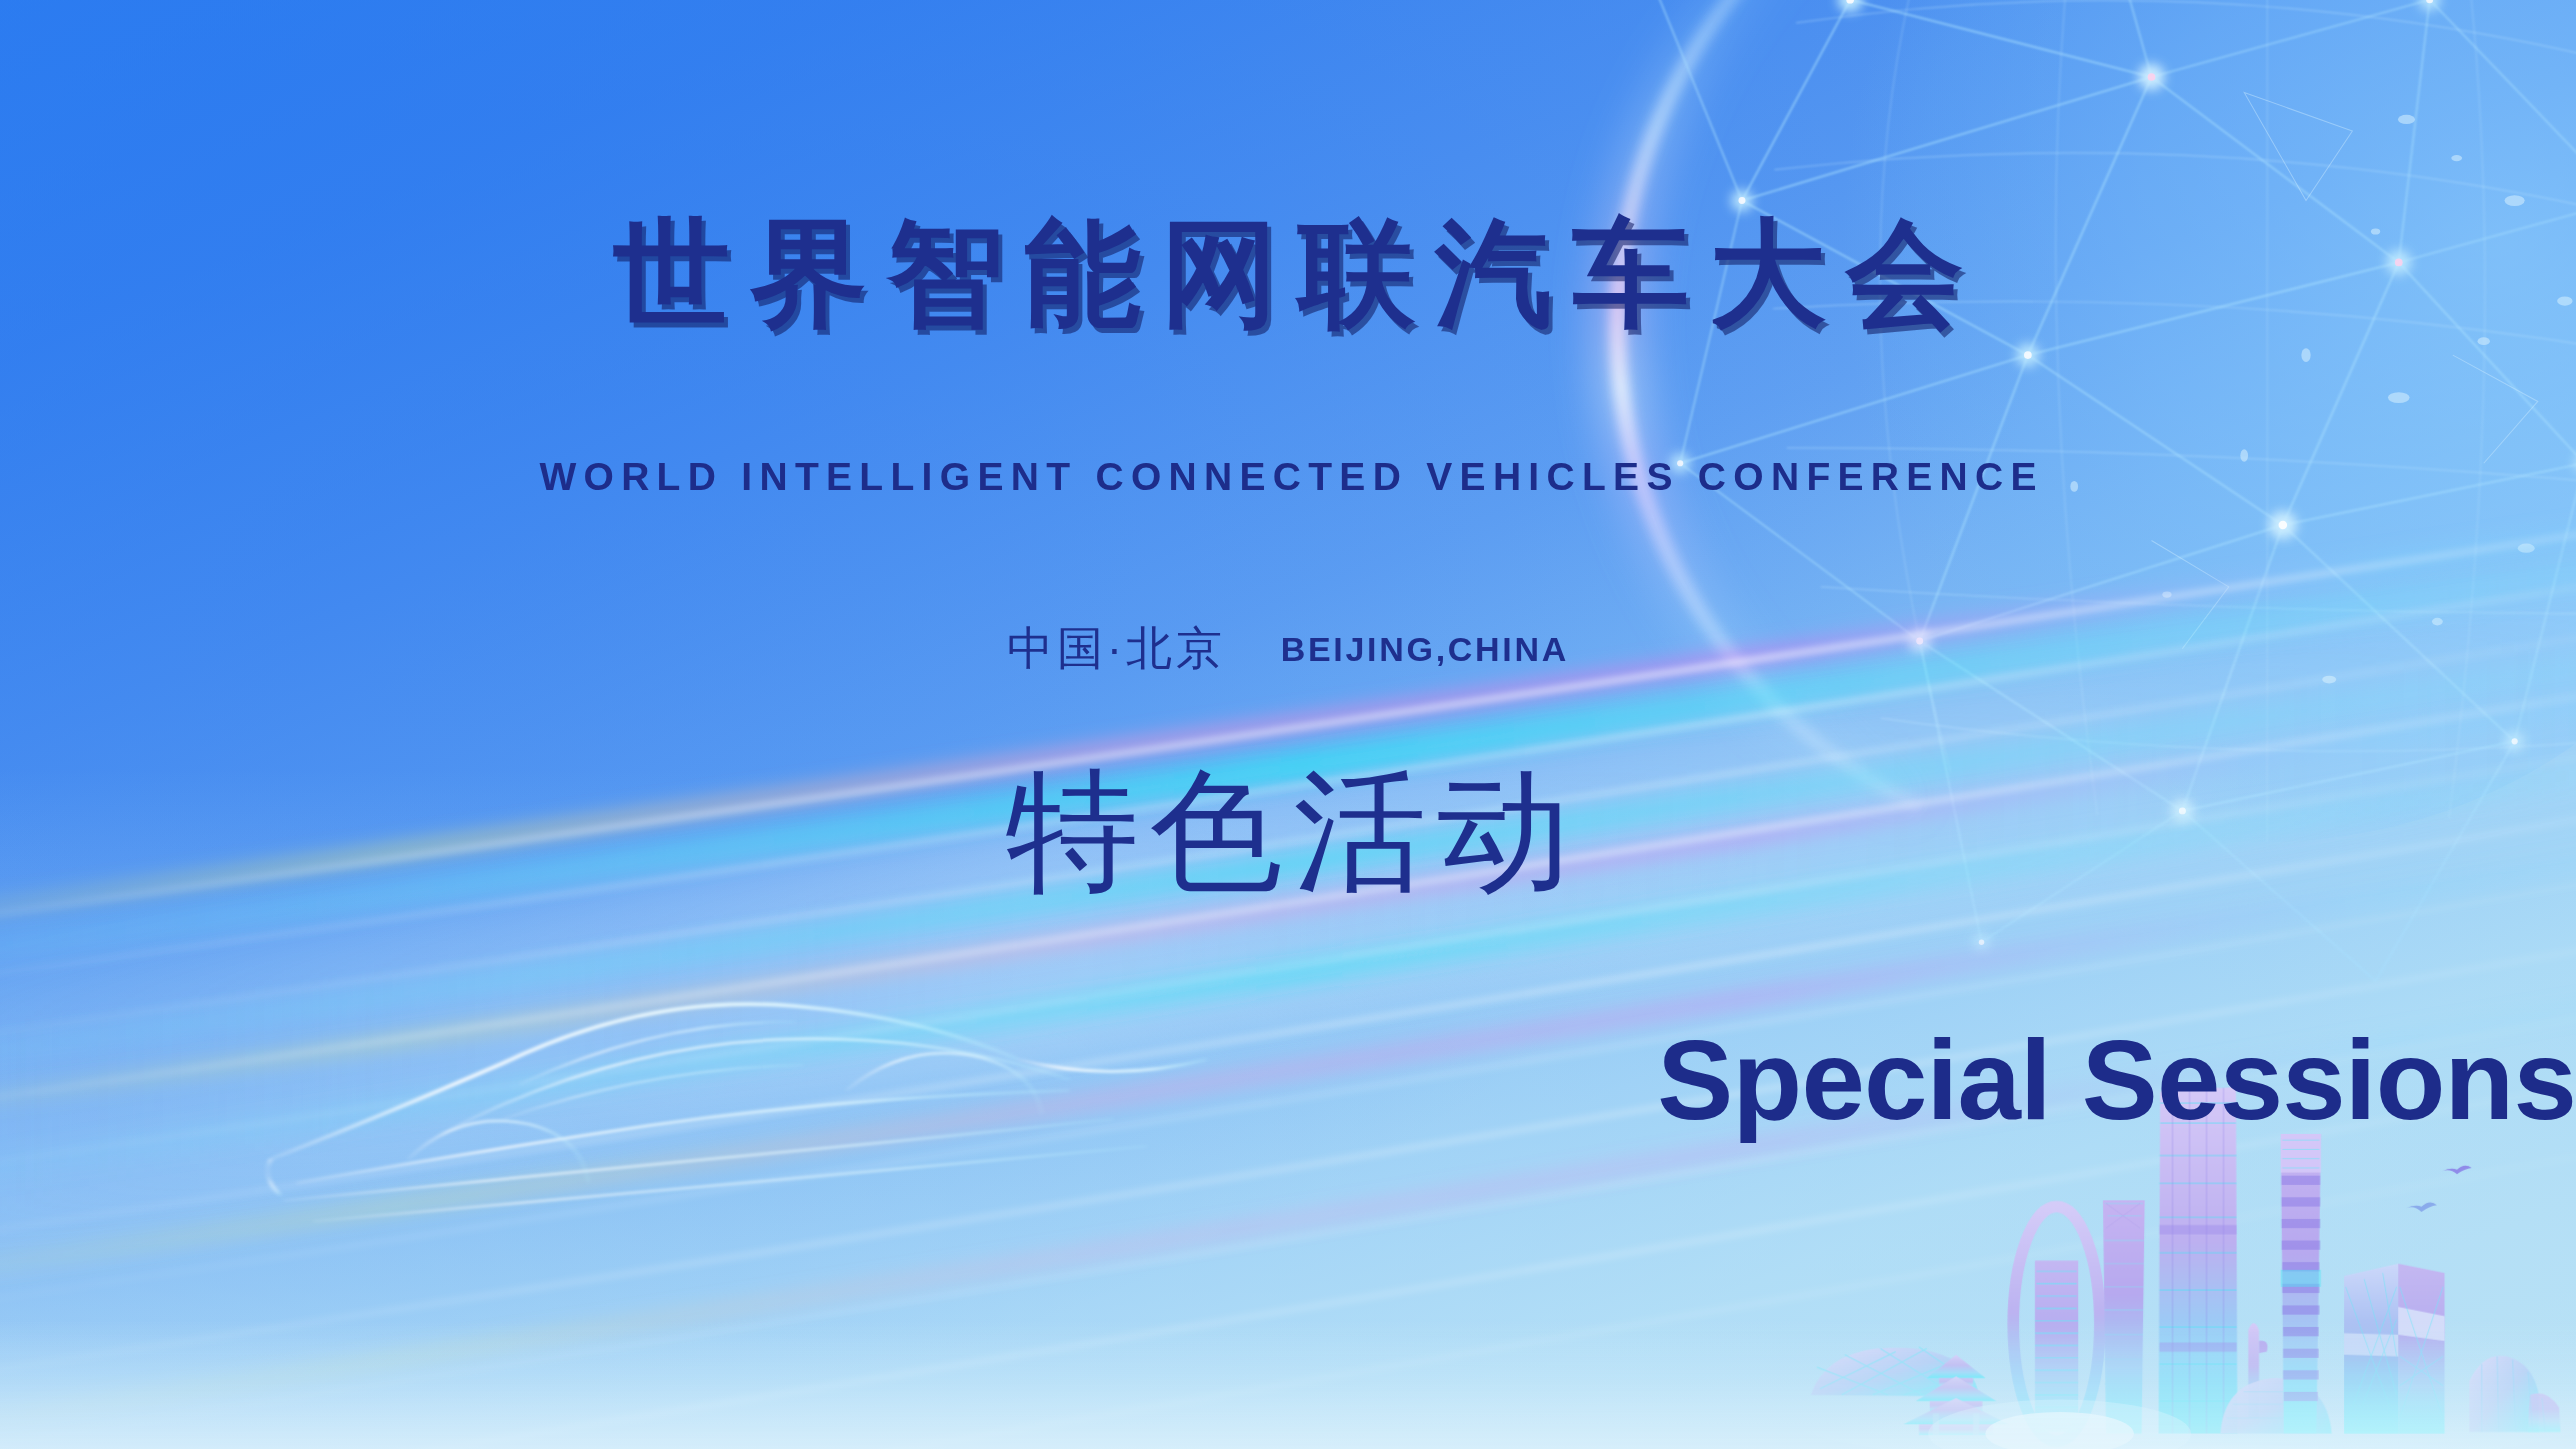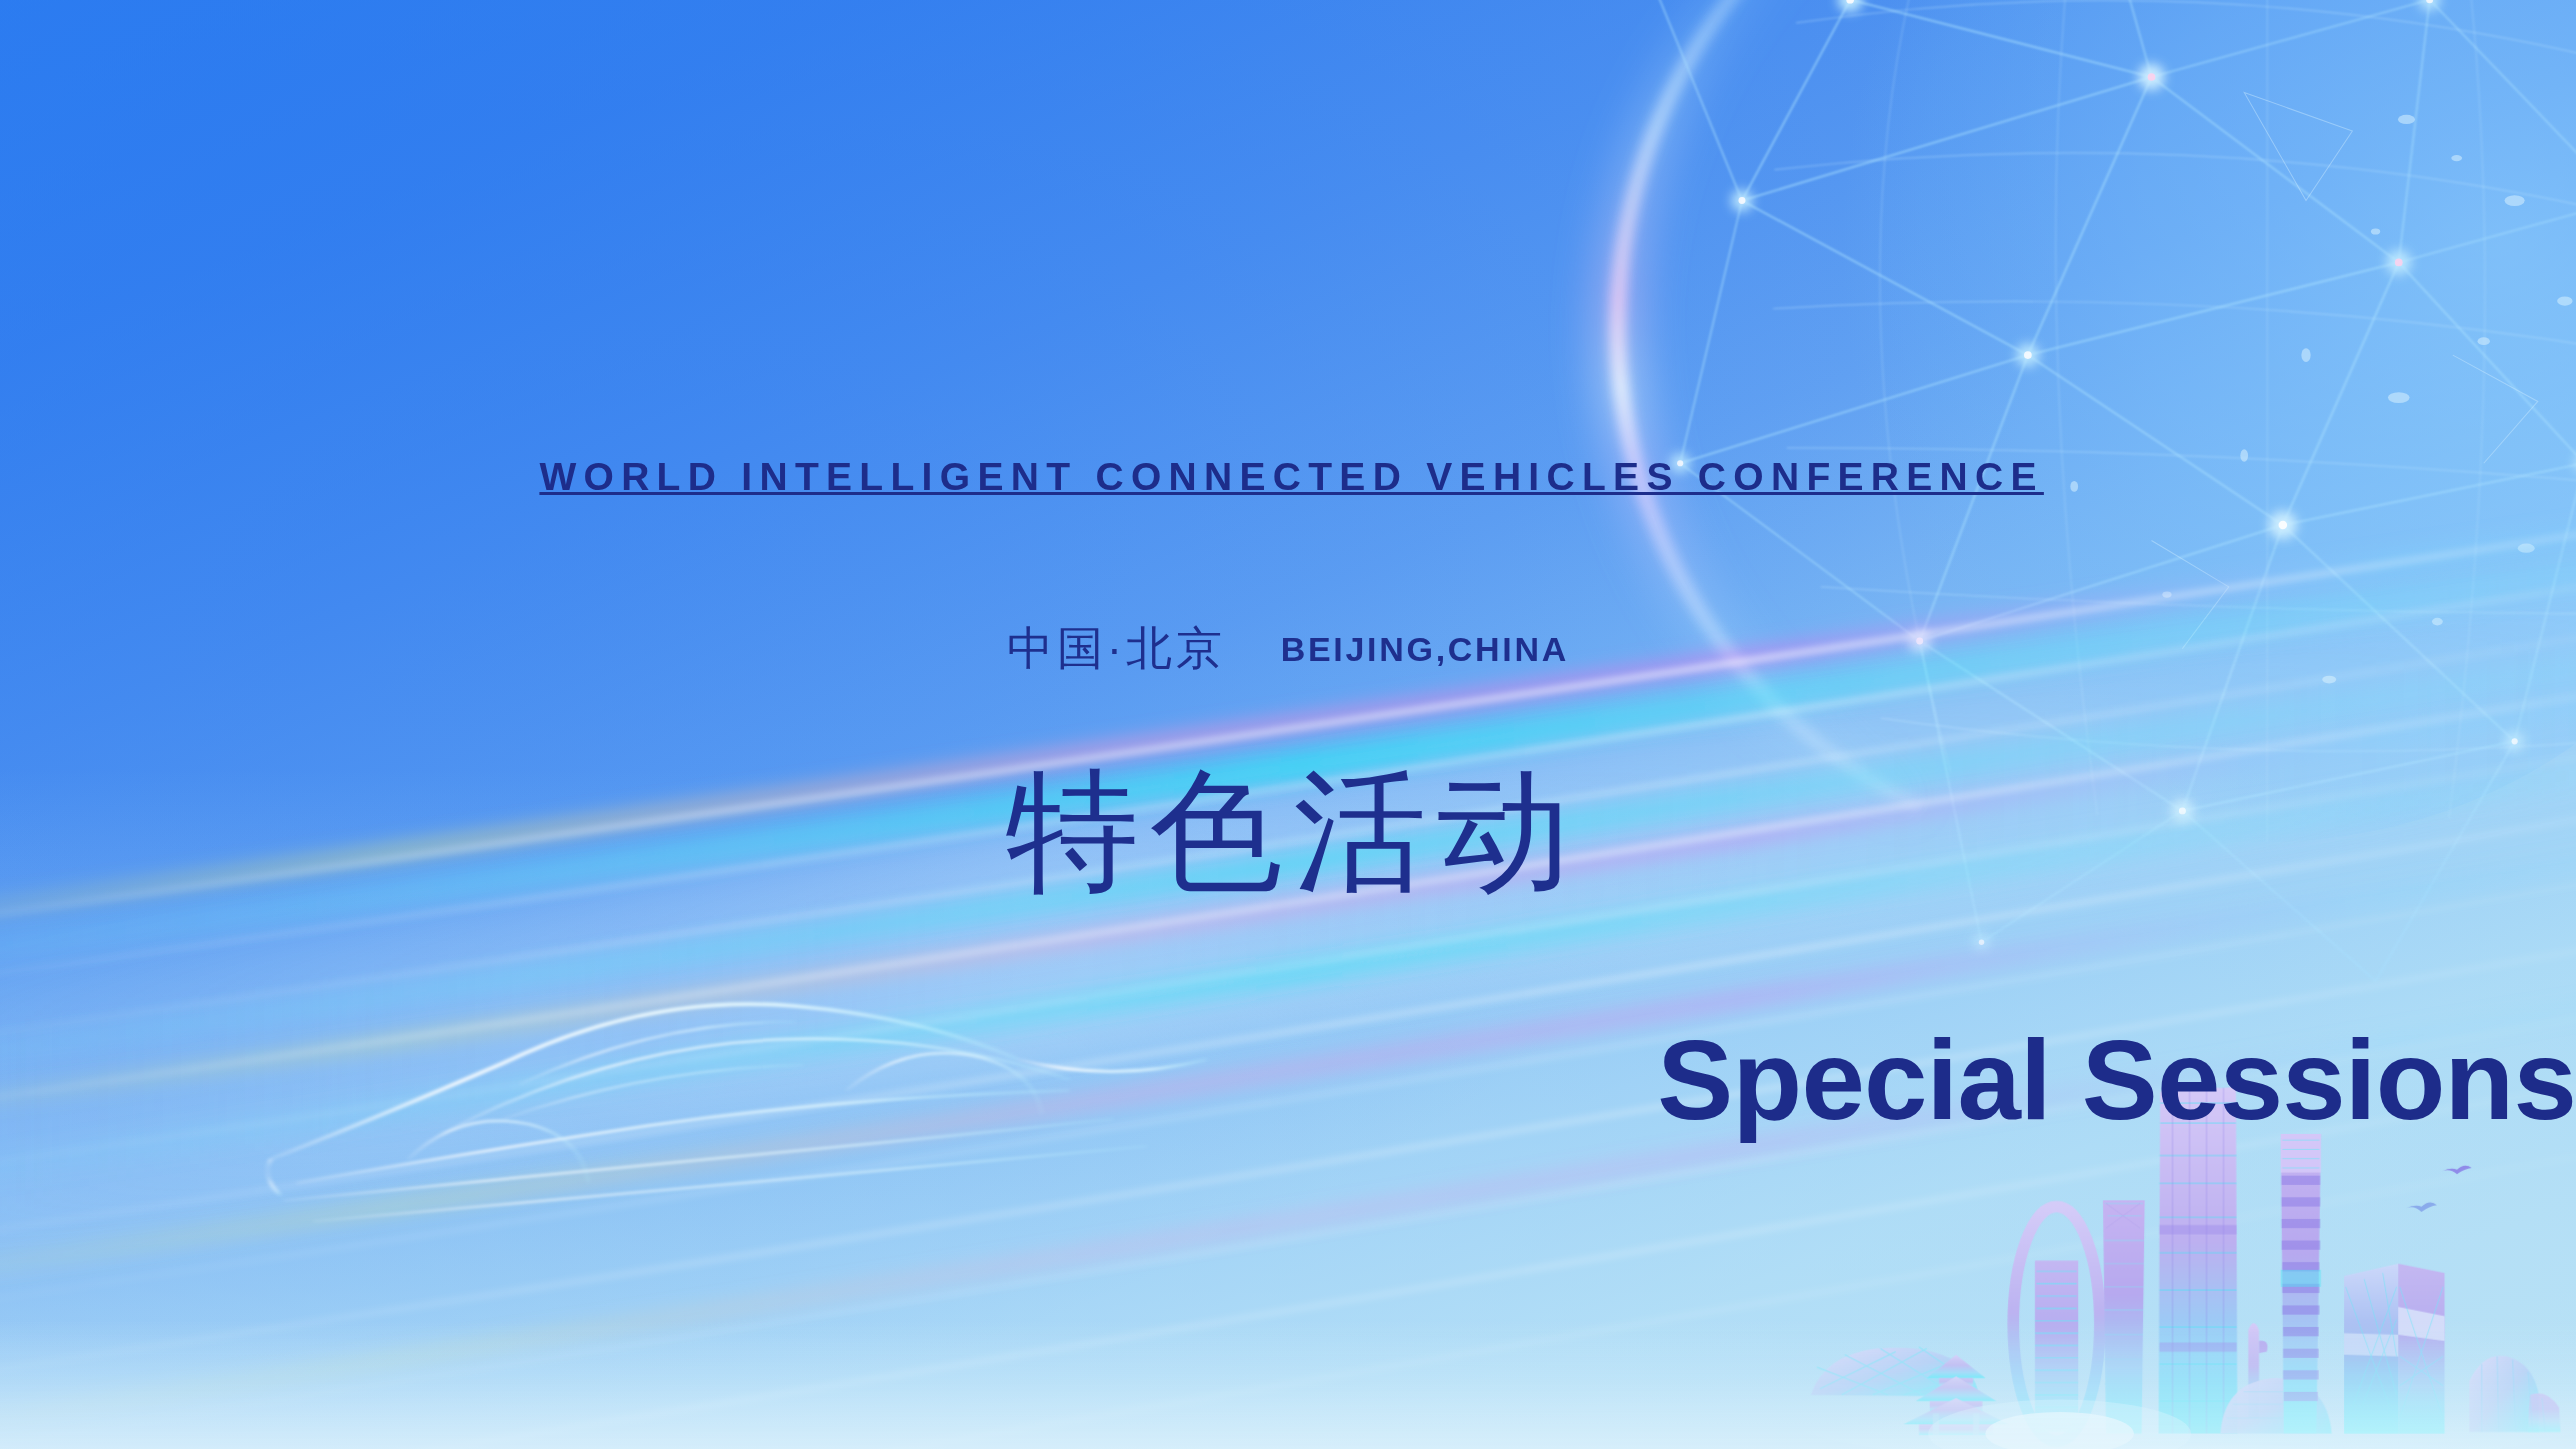--- a/index.html
+++ b/index.html
@@ -123,21 +123,20 @@
     left: 0; right: 0;
     top: 457px;
     text-align: center;
     font-size: 39px;
     line-height: 1;
     font-weight: 700;
     letter-spacing: 7.3px;
     text-indent: 7.3px;
     color: #1d2d8b;
     white-space: nowrap;
-    text-decoration: underline;
   }
 
   .locale {
     position: absolute;
     left: 0; right: 0;
     top: 618px;
     text-align: center;
     white-space: nowrap;
     color: #1e2f8e;
   }
@@ -688,20 +687,21 @@
 
       <ellipse cx="332" cy="520" rx="96" ry="28" fill="#ffffff" opacity="0.78"></ellipse>
       <ellipse cx="332" cy="520" rx="170" ry="44" fill="#d9f6ff" opacity="0.40"></ellipse>
     </svg>
   </div>
 
   <div class="ground-glow"></div>
 
   <div class="content">
 
+    <div class="brand-cn">世界智能网联汽车大会</div>
 
     <div class="brand-en">WORLD INTELLIGENT CONNECTED VEHICLES CONFERENCE</div>
 
     <div class="locale">
       <span class="locale-cn">中国·北京</span>
       <span class="locale-gap"></span>
       <span class="locale-en">BEIJING,CHINA</span>
     </div>
 
     <div class="headline-cn">特色活动</div>

